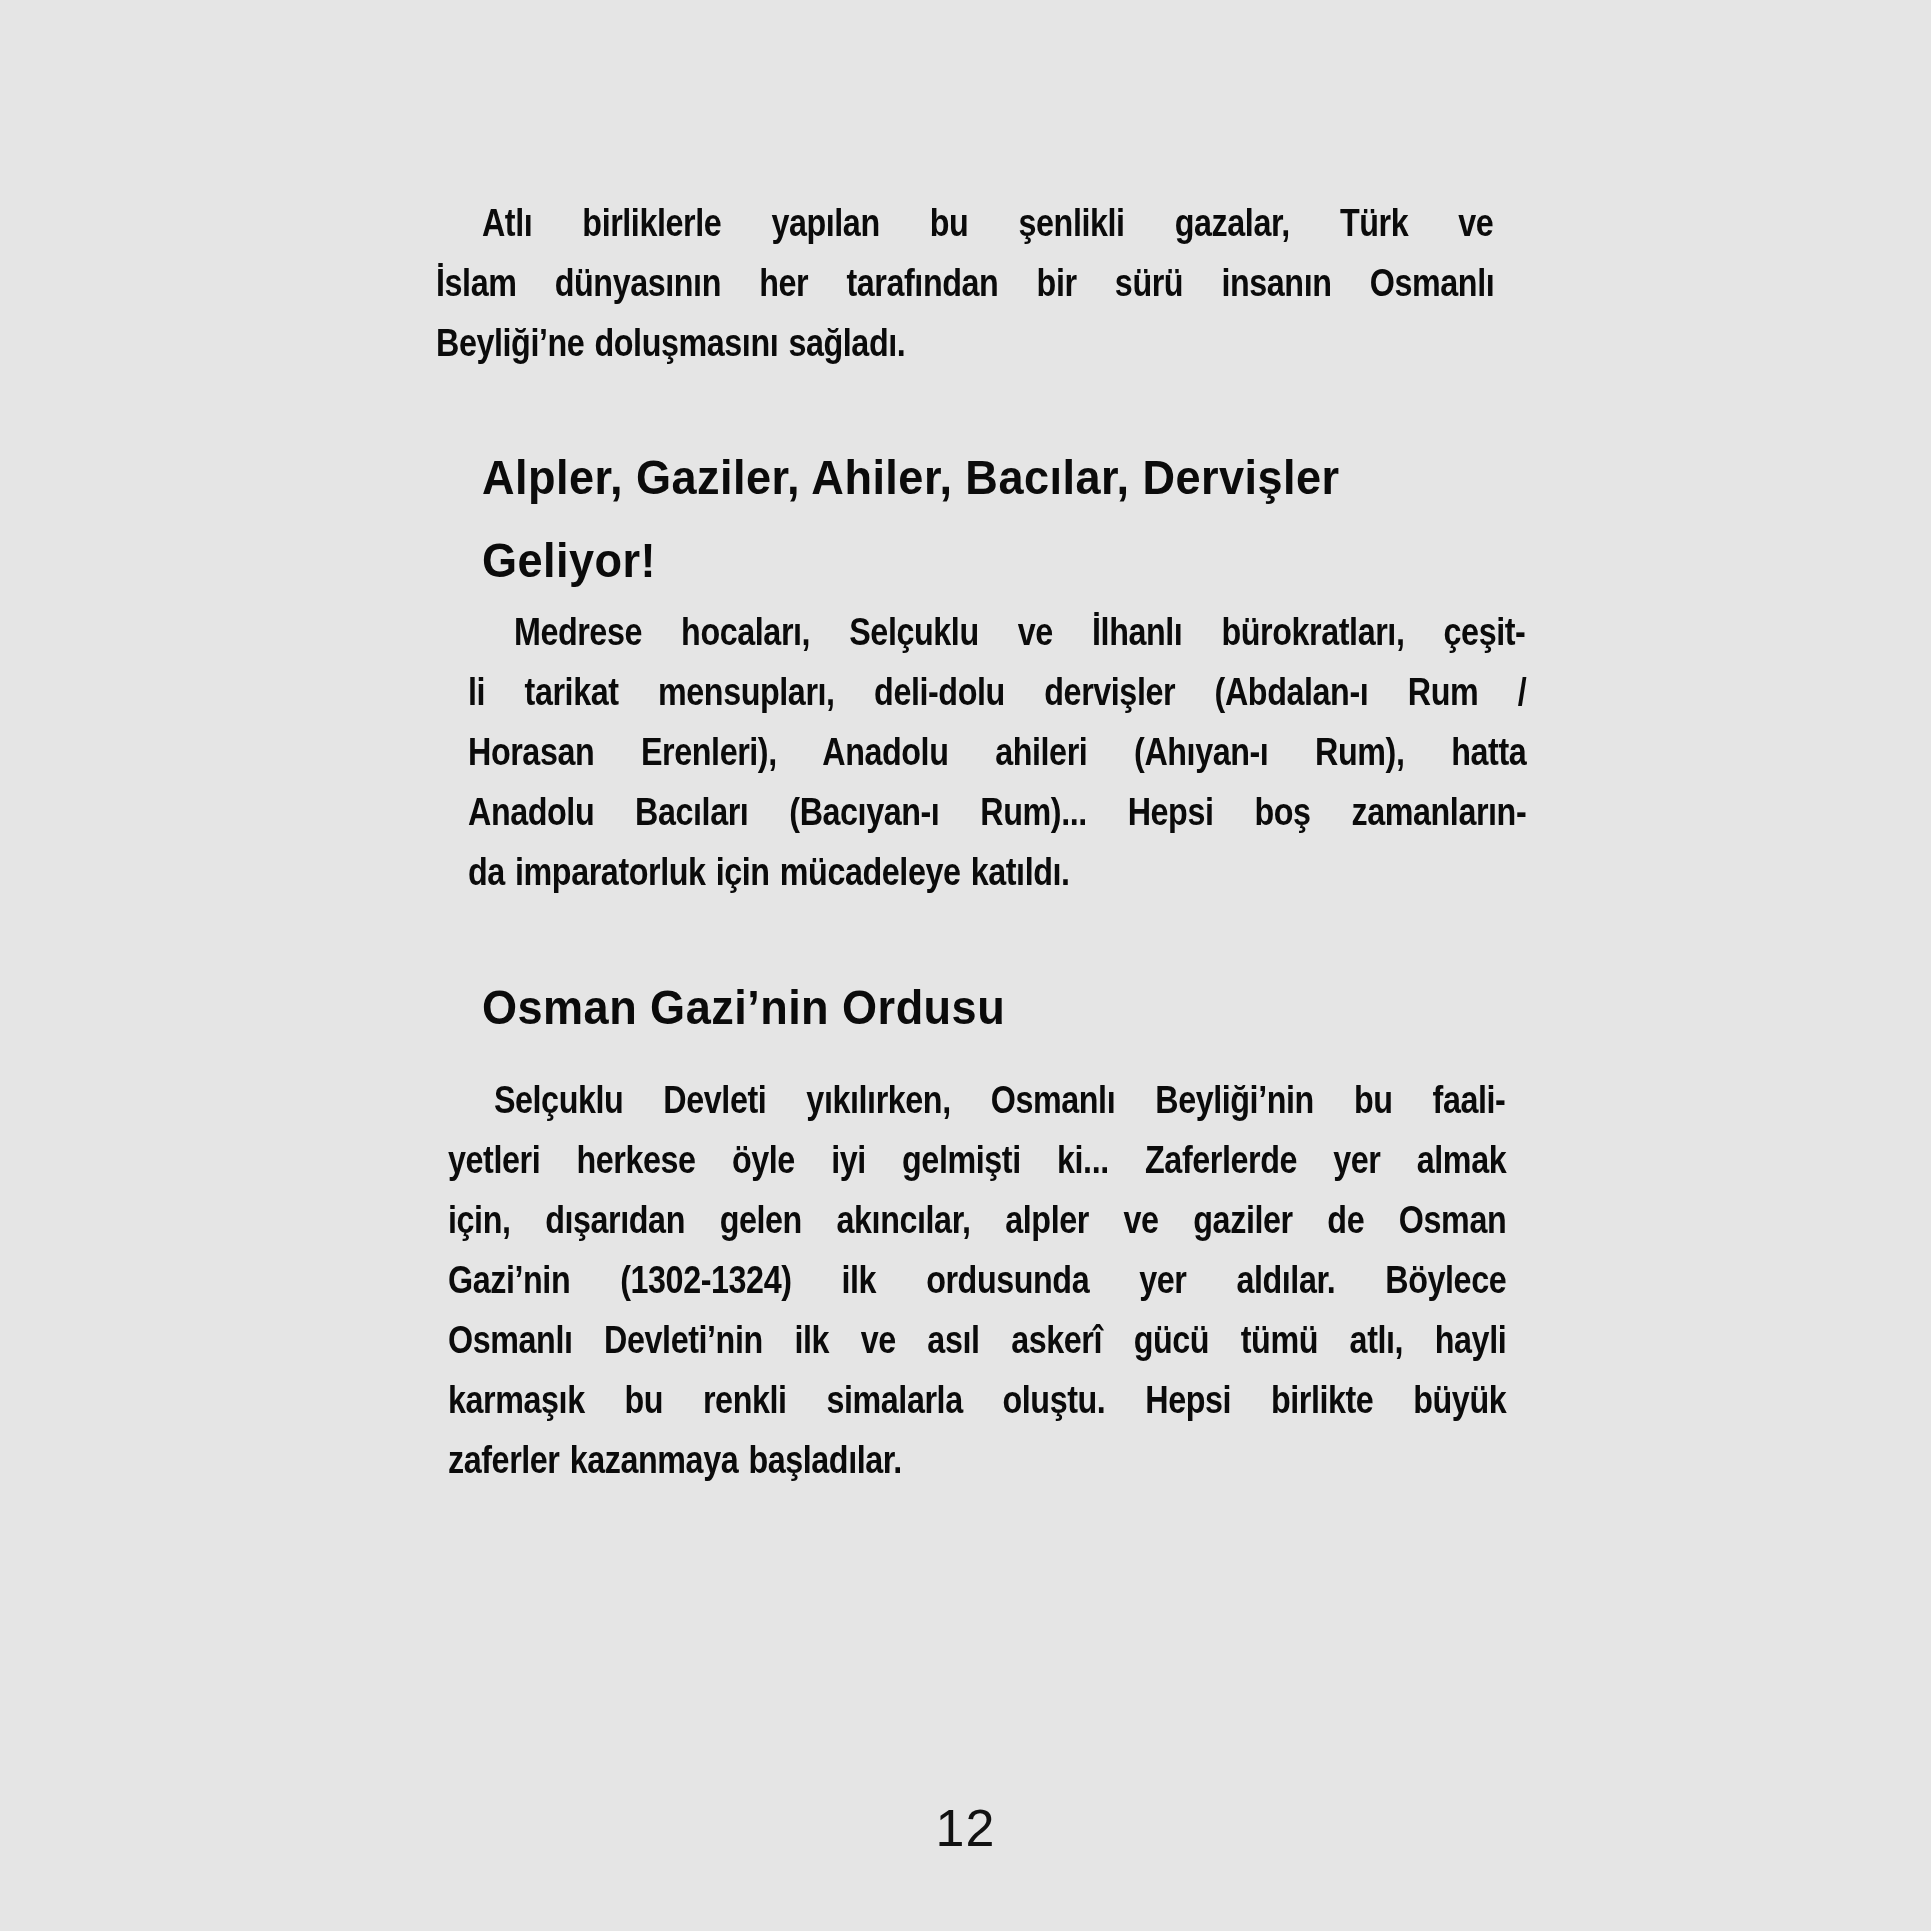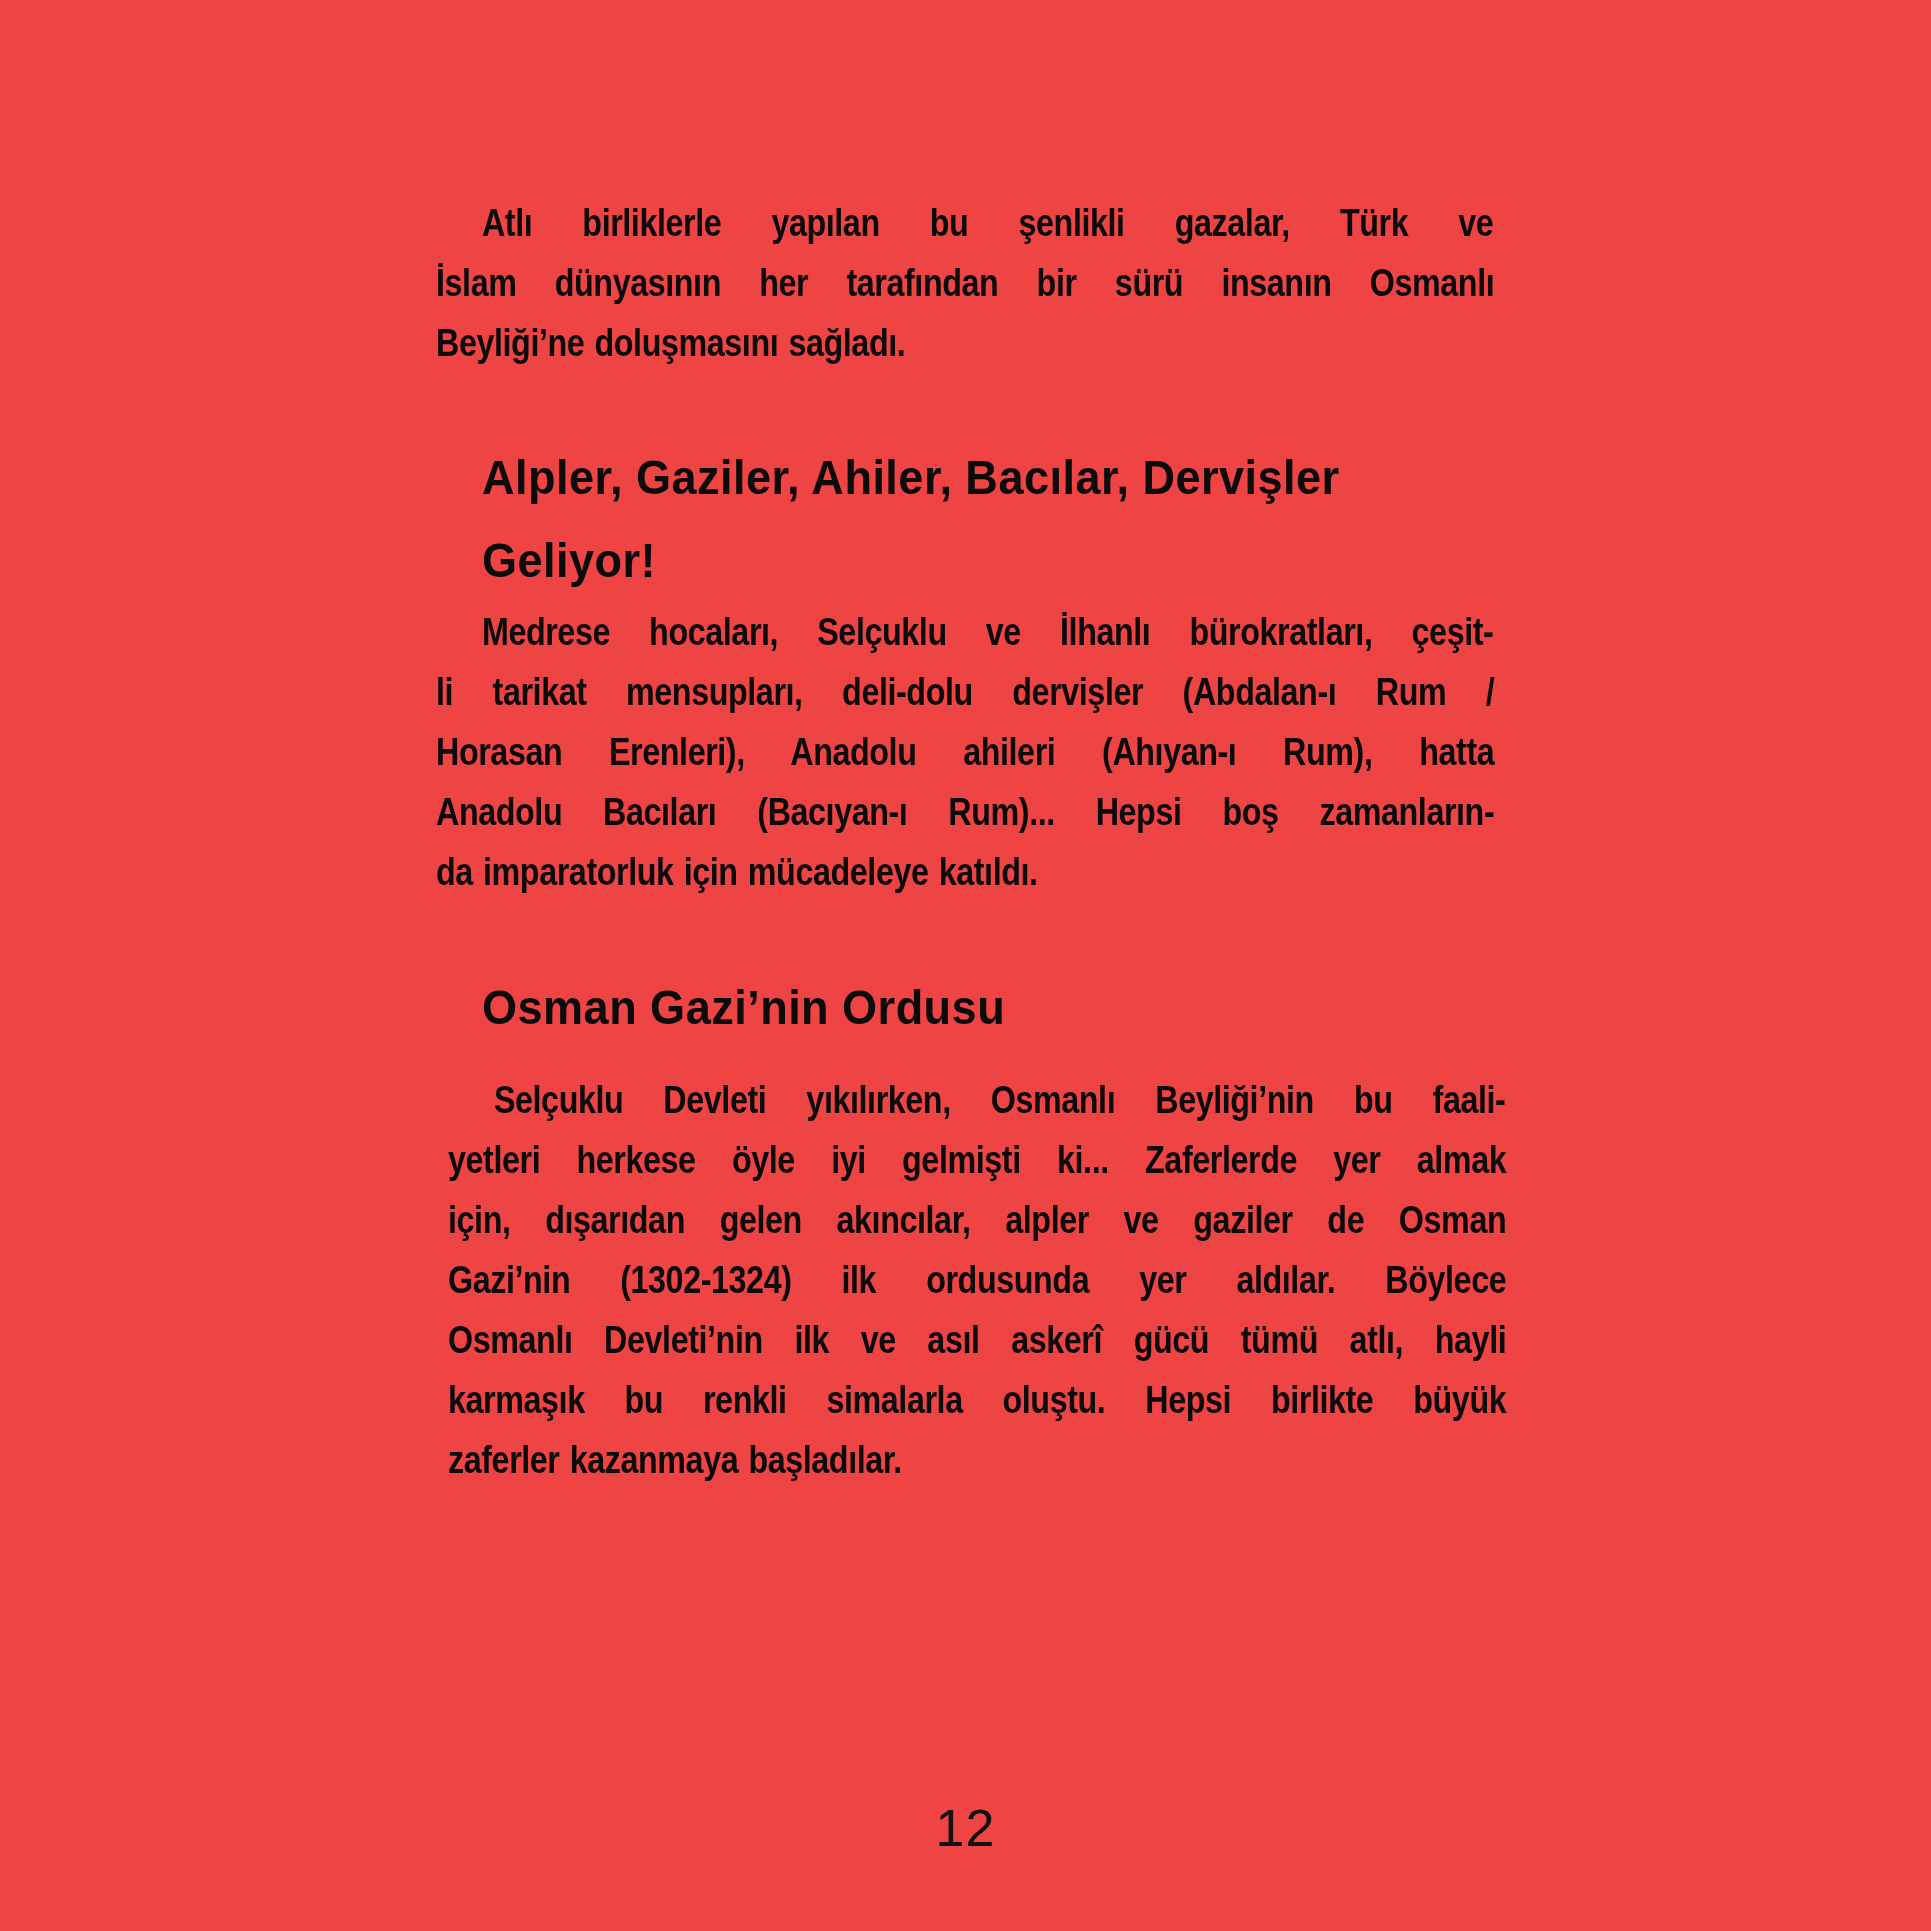--- a/index.html
+++ b/index.html
@@ -11,21 +11,21 @@
     width: 1931px;
     height: 1931px;
     position: relative;
     font-family: "Liberation Sans", "DejaVu Sans", sans-serif;
     color: #0b0b0b;
     -webkit-font-smoothing: antialiased;
   }
   .page {
     position: absolute;
     inset: 0;
-    background: #ef4444;
+    background: #e5e5e5;
     overflow: hidden;
   }
   .text-block {
     position: absolute;
     left: 436px;
     top: 0;
     width: 1058px;
   }
   .para {
     position: absolute;
@@ -74,21 +74,21 @@
     top: 1798px;
     width: 1931px;
     text-align: center;
     font-size: 52px;
     font-weight: 400;
     letter-spacing: 1px;
     color: #121212;
   }
   .p1 { top: 193px; }
   .h1 { top: 436px; }
-  .p2 { top: 602px; }
+  .p2 { top: 602px; margin-left: 32px; }
   .h2 { top: 966px; }
   .p3 { top: 1070px; margin-left: 12px; }
 </style>
 </head>
 <body>
 
 <div class="page">
   <div class="text-block">
 
     <div class="para p1">

